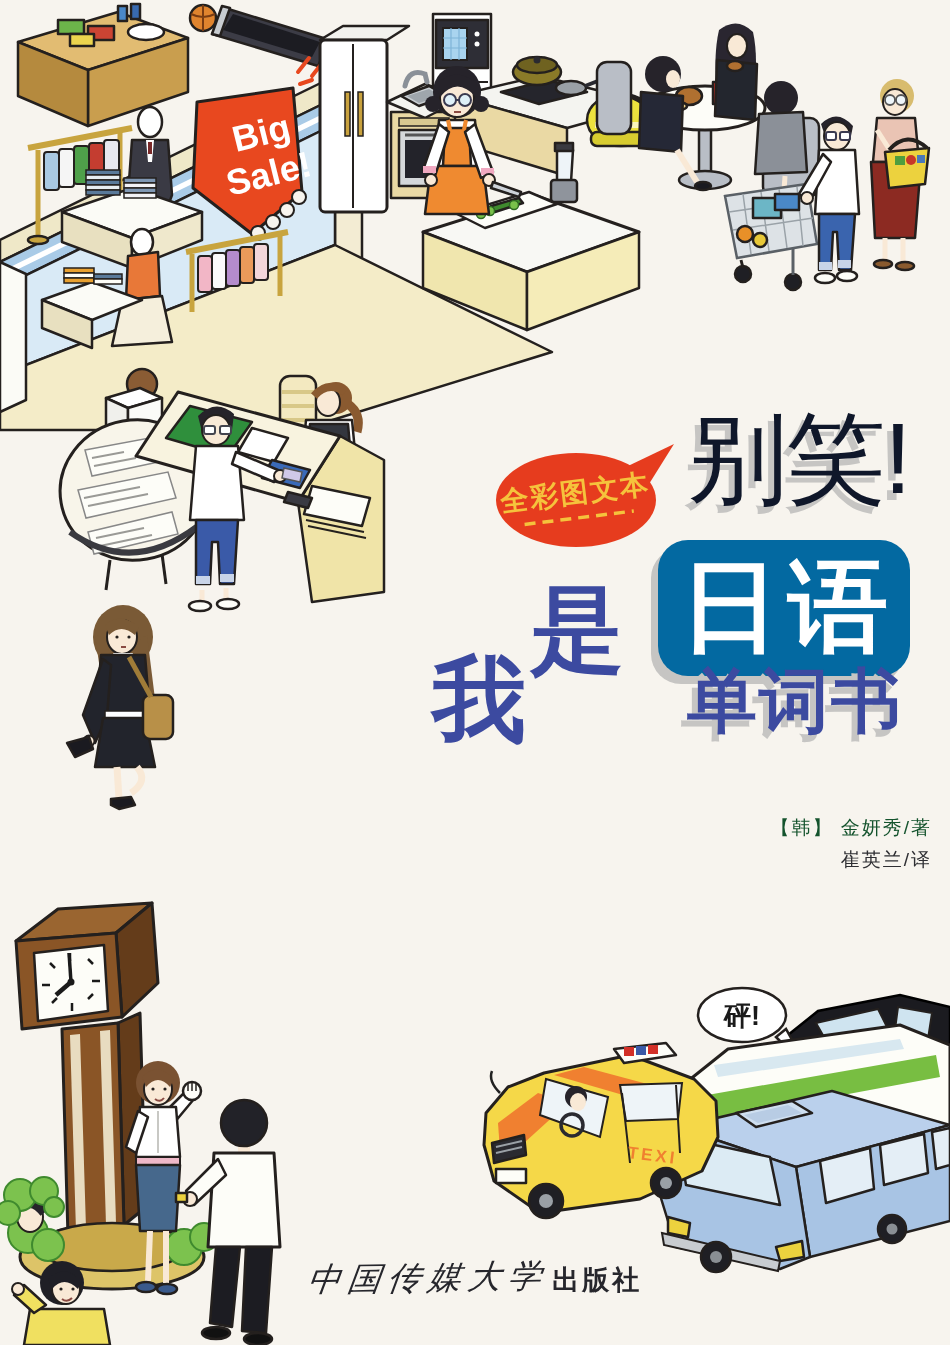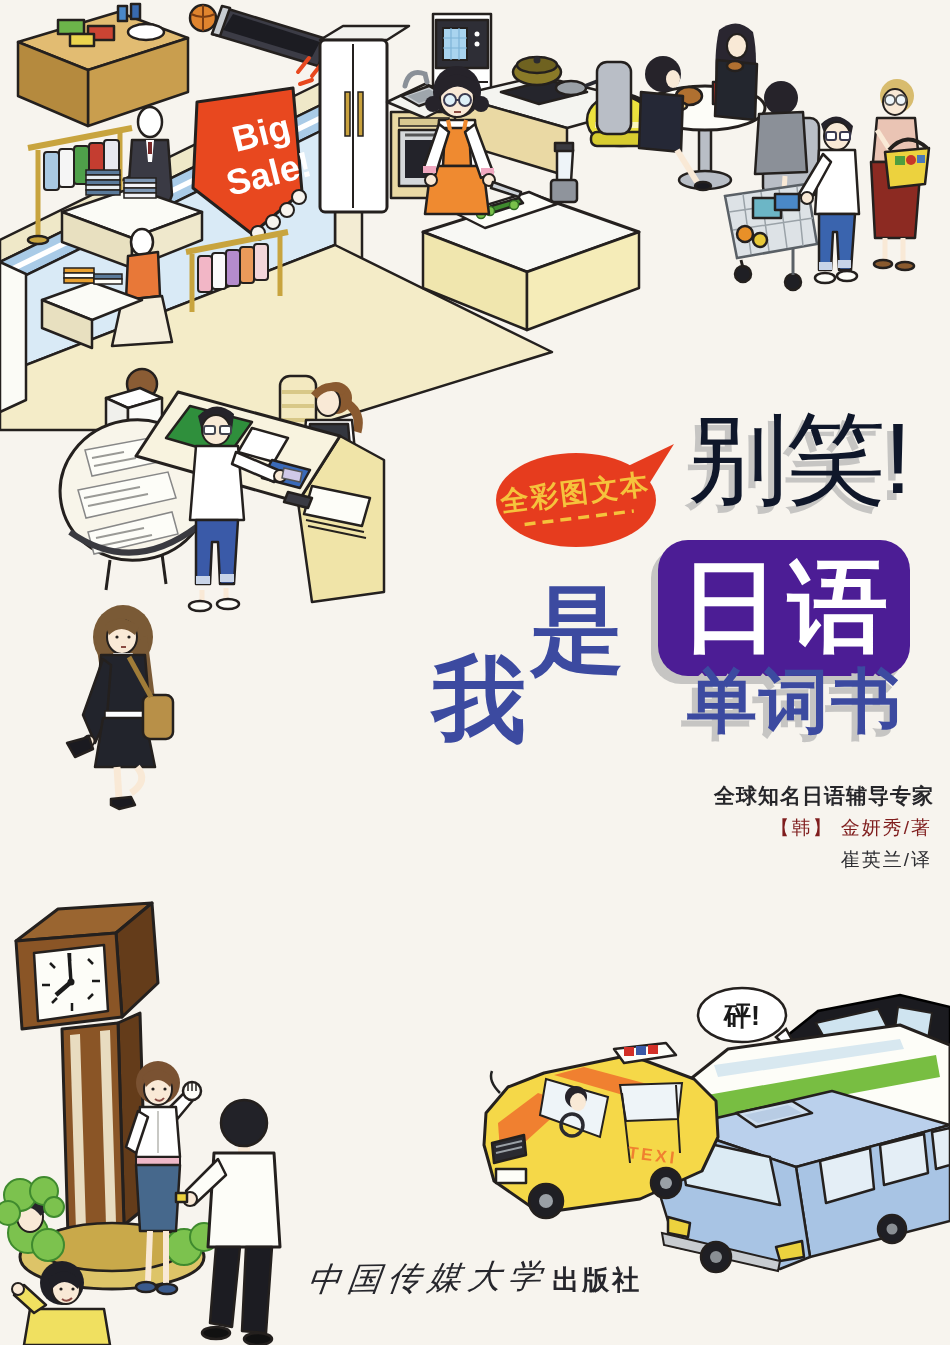--- a/index.html
+++ b/index.html
@@ -13,37 +13,37 @@
   .o{stroke:#24201e;stroke-width:2.5;stroke-linejoin:round;stroke-linecap:round;}
   .o3{stroke:#24201e;stroke-width:3;stroke-linejoin:round;stroke-linecap:round;}
 
   
   .title-top{
     left:648px;top:406px;width:302px;text-align:center;
     font-size:100px;font-weight:normal;color:#0f172a;letter-spacing:-2px;line-height:1.05;
     text-shadow:-6px 7px 0 #c6c5c3;white-space:nowrap;
   }
   .title-box{
-    left:658px;top:540px;width:252px;height:136px;background:#4c1d95;border-radius:30px;
+    left:658px;top:540px;width:252px;height:136px;background:#0369a1;border-radius:30px;
     box-shadow:-7px 8px 0 #c6c5c3;display:flex;align-items:center;justify-content:center;
   }
   .title-box span{
     font-size:100px;font-weight:bold;color:#ffffff;letter-spacing:8px;margin-left:8px;white-space:nowrap;
   }
   .title-bottom{
     left:645px;top:666px;width:300px;text-align:center;
     font-size:70px;font-weight:bold;color:#3c4aa0;letter-spacing:2px;line-height:1.0;
     text-shadow:-6px 7px 0 #c6c5c3;white-space:nowrap;
   }
   .char-shi{left:530px;top:583px;font-size:94px;font-weight:bold;color:#3c4aa0;line-height:1;}
   .char-wo{left:432px;top:653px;font-size:94px;font-weight:bold;color:#3c4aa0;line-height:1;}
 
   
   .tagline{right:16px;top:782px;font-size:21px;font-weight:bold;color:#26262a;letter-spacing:1px;text-align:right;}
-  .author{right:18px;top:815px;font-size:19px;color:#7f1d1d;letter-spacing:2px;text-align:right;margin-left:24px;}
+  .author{right:18px;top:815px;font-size:19px;color:#14532d;letter-spacing:2px;text-align:right;margin-left:24px;}
   .translator{right:18px;top:847px;font-size:19px;color:#2e2e32;letter-spacing:2px;text-align:right;}
 
   
   .publisher{left:0;top:1256px;width:950px;text-align:center;color:#26262c;white-space:nowrap;}
   .publisher .script{
     font-family:"DejaVu Serif","Liberation Serif",serif;font-style:italic;
     font-size:33px;letter-spacing:7px;display:inline-block;transform:skewX(-8deg) rotate(-1deg);
   }
   .publisher .print{font-size:27px;letter-spacing:3px;display:inline-block;font-weight:bold;}
 
@@ -435,21 +435,20 @@
   </div>
 
   <div class="abs title-top">别笑!</div>
   <div class="abs title-box">
     <span>日语</span>
   </div>
   <div class="abs title-bottom">单词书</div>
   <div class="abs char-shi">是</div>
   <div class="abs char-wo">我</div>
 
-  <div class="abs tagline">全球知名日语辅导专家</div>
   <div class="abs author">【韩】 金妍秀/著</div>
   <div class="abs translator">崔英兰/译</div>
 
   <div class="abs" style="left:0;top:895px;width:310px;height:450px;">
     <svg width="310" height="450" viewBox="0 0 310 450">
       <g>
         <polygon points="16,46 58,14 152,8 116,38" fill="#9a6530" class="o3"></polygon>
         <polygon points="116,38 152,8 158,88 122,122" fill="#643c1a" class="o3"></polygon>
         <polygon points="16,46 116,38 122,122 22,134" fill="#8a5526" class="o3"></polygon>
         <polygon points="34,58 104,50 108,116 38,126" fill="#fdfdf8" class="o"></polygon>

